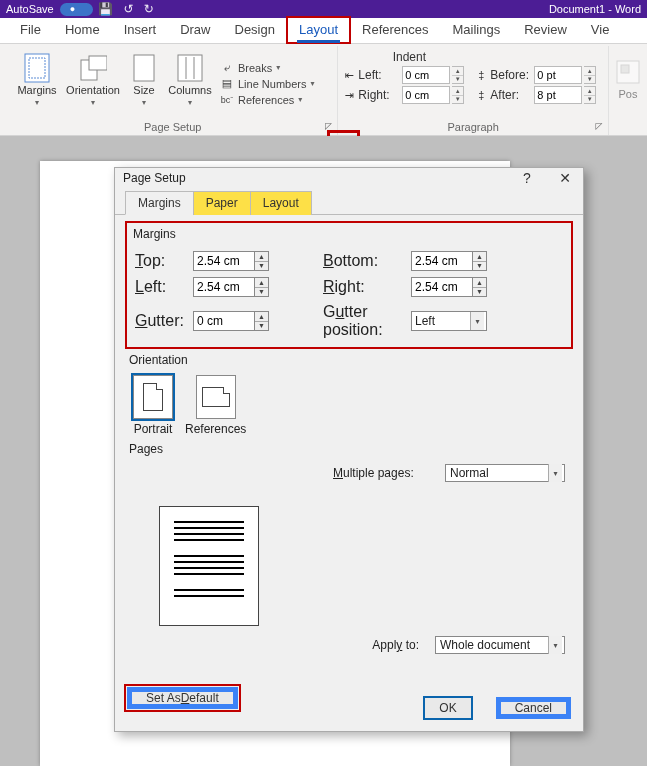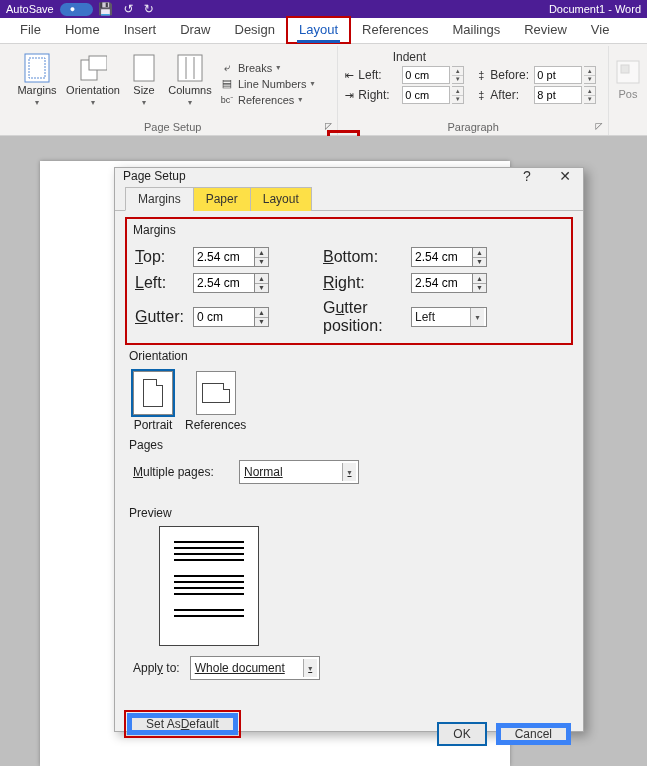--- a/index.html
+++ b/index.html
@@ -173,45 +173,45 @@
   .orient-box {
     width: 40px; height: 44px; border: 1px solid #888; background: #fff;
     display: flex; align-items: center; justify-content: center;
   }
   .orient-opt.selected .orient-box { outline: 2px solid #0a64ad; }
   .orient-inner-p { width: 20px; height: 28px; border: 1px solid #444; background: #fff; position: relative; }
   .orient-inner-p::after { content:""; position:absolute; right:-1px; top:-1px; width:6px; height:6px; background:#fff; border-left:1px solid #444; border-bottom:1px solid #444;}
   .orient-inner-l { width: 28px; height: 20px; border: 1px solid #444; background: #fff; position:relative;}
   .orient-inner-l::after { content:""; position:absolute; right:-1px; top:-1px; width:6px; height:6px; background:#fff; border-left:1px solid #444; border-bottom:1px solid #444;}
 
-  .pages-row, .apply-row { display: flex; align-items: center; gap: 10px; padding: 4px 4px; }
+  .pages-row, .apply-row { display: flex; align-items: center; gap: 16px; padding: 4px 4px; justify-content: flex-end; }
   .wide-sel {
-    width: 120px; height: 24px; border: 1px solid #888; background: #fff;
-    display: flex; align-items: center; justify-content: space-between; padding: 0 2px 0 4px; text-decoration: underline;
+    width: 120px; height: 18px; border: 1px solid #888; background: #fff;
+    display: flex; align-items: center; justify-content: space-between; padding: 0 2px 0 4px;
   }
   .wide-sel .caret { font-size: 8px; color: #555; background:#efefef; width:14px; height:18px; display:flex; align-items:center; justify-content:center; border-left:1px solid #aaa;}
 
   .preview-box {
     width: 100px; height: 120px; border: 1px solid #444; background: #fff;
     margin: 6px 0 6px 30px; padding: 14px 14px; display: flex; flex-direction: column; gap: 4px;
   }
   .preview-box .ln { height: 2px; background: #000; }
   .preview-box .sp { height: 6px; }
 
   .dlg-footer {
     display: flex; justify-content: space-between; align-items: center;
     padding: 8px 12px 12px;
   }
   .btn {
     height: 22px; padding: 0 14px; border: 5px solid #3b82f6; background: #e9e9e9;
     font-size: 12px; display: inline-flex; align-items: center;
   }
   .btn.primary { border: 1px solid #0a64ad; outline: 1px solid #0a64ad; }
   .btn-hl { outline: 2px solid #c00000; outline-offset: 1px; }
-  .footer-right { display: flex; gap: 10px; margin-top: 21px; }
+  .footer-right { display: flex; gap: 24px; margin-top: 21px; }
 </style>
 </head>
 <body>
 
 <div class="titlebar">
   <div class="left">
     <span>AutoSave</span>
     <span class="autosave-pill">●&nbsp;&nbsp;&nbsp;</span>
     <span class="qat">
       <span>💾</span>
@@ -471,21 +471,20 @@
     <div class="fieldset-label">Pages</div>
     <div class="pages-row">
       <span class="lab" style="width:96px"><u>M</u>ultiple pages:</span>
       <div class="wide-sel">
         <span>Normal</span>
         <span class="caret">▾</span>
       </div>
     </div>
 
     <div style="height:14px"></div>
-    <div class="fieldset-label">Preview</div>
     <div class="preview-box">
       <div class="ln"></div>
         <div class="ln"></div>
         <div class="ln"></div>
         <div class="ln"></div>
       <div class="sp"></div>
       <div class="ln"></div>
         <div class="ln"></div>
         <div class="ln"></div>
         <div class="ln"></div>

